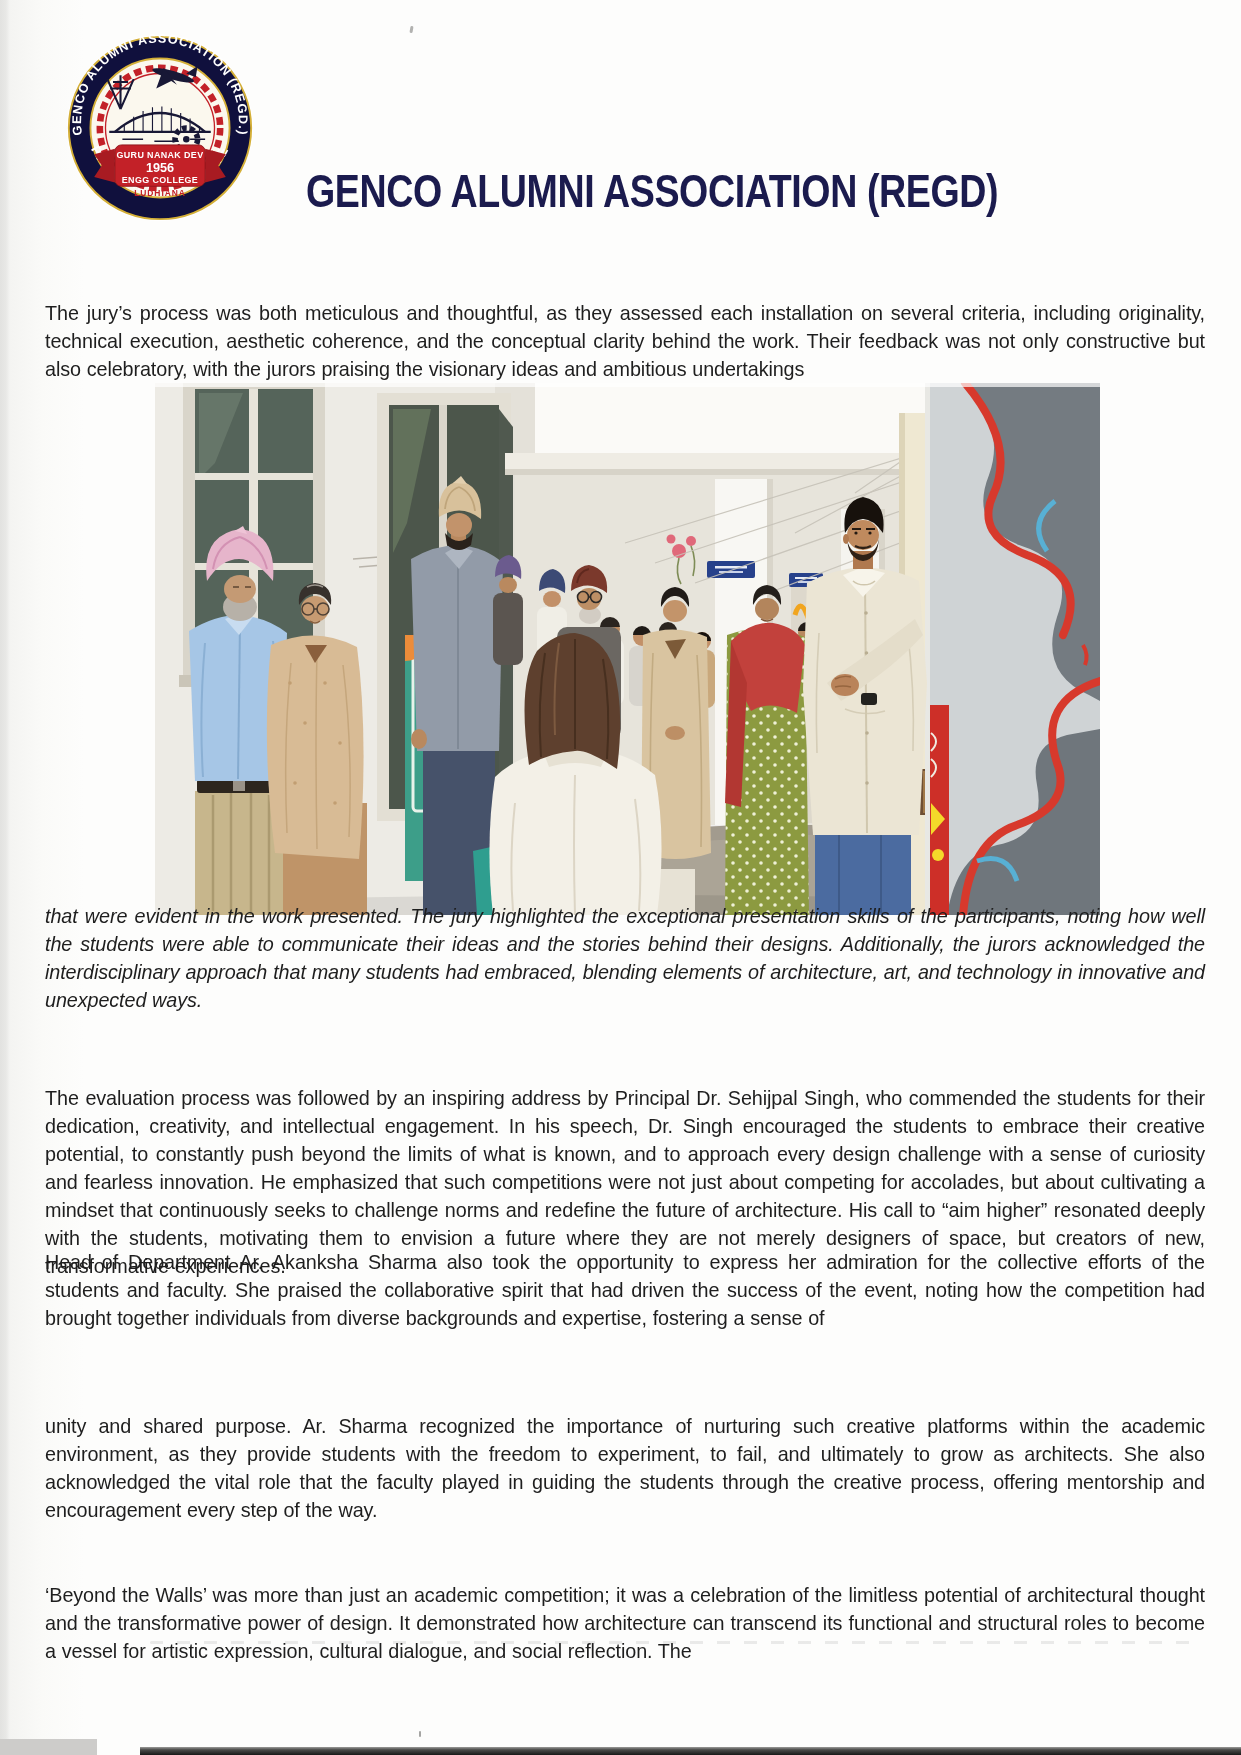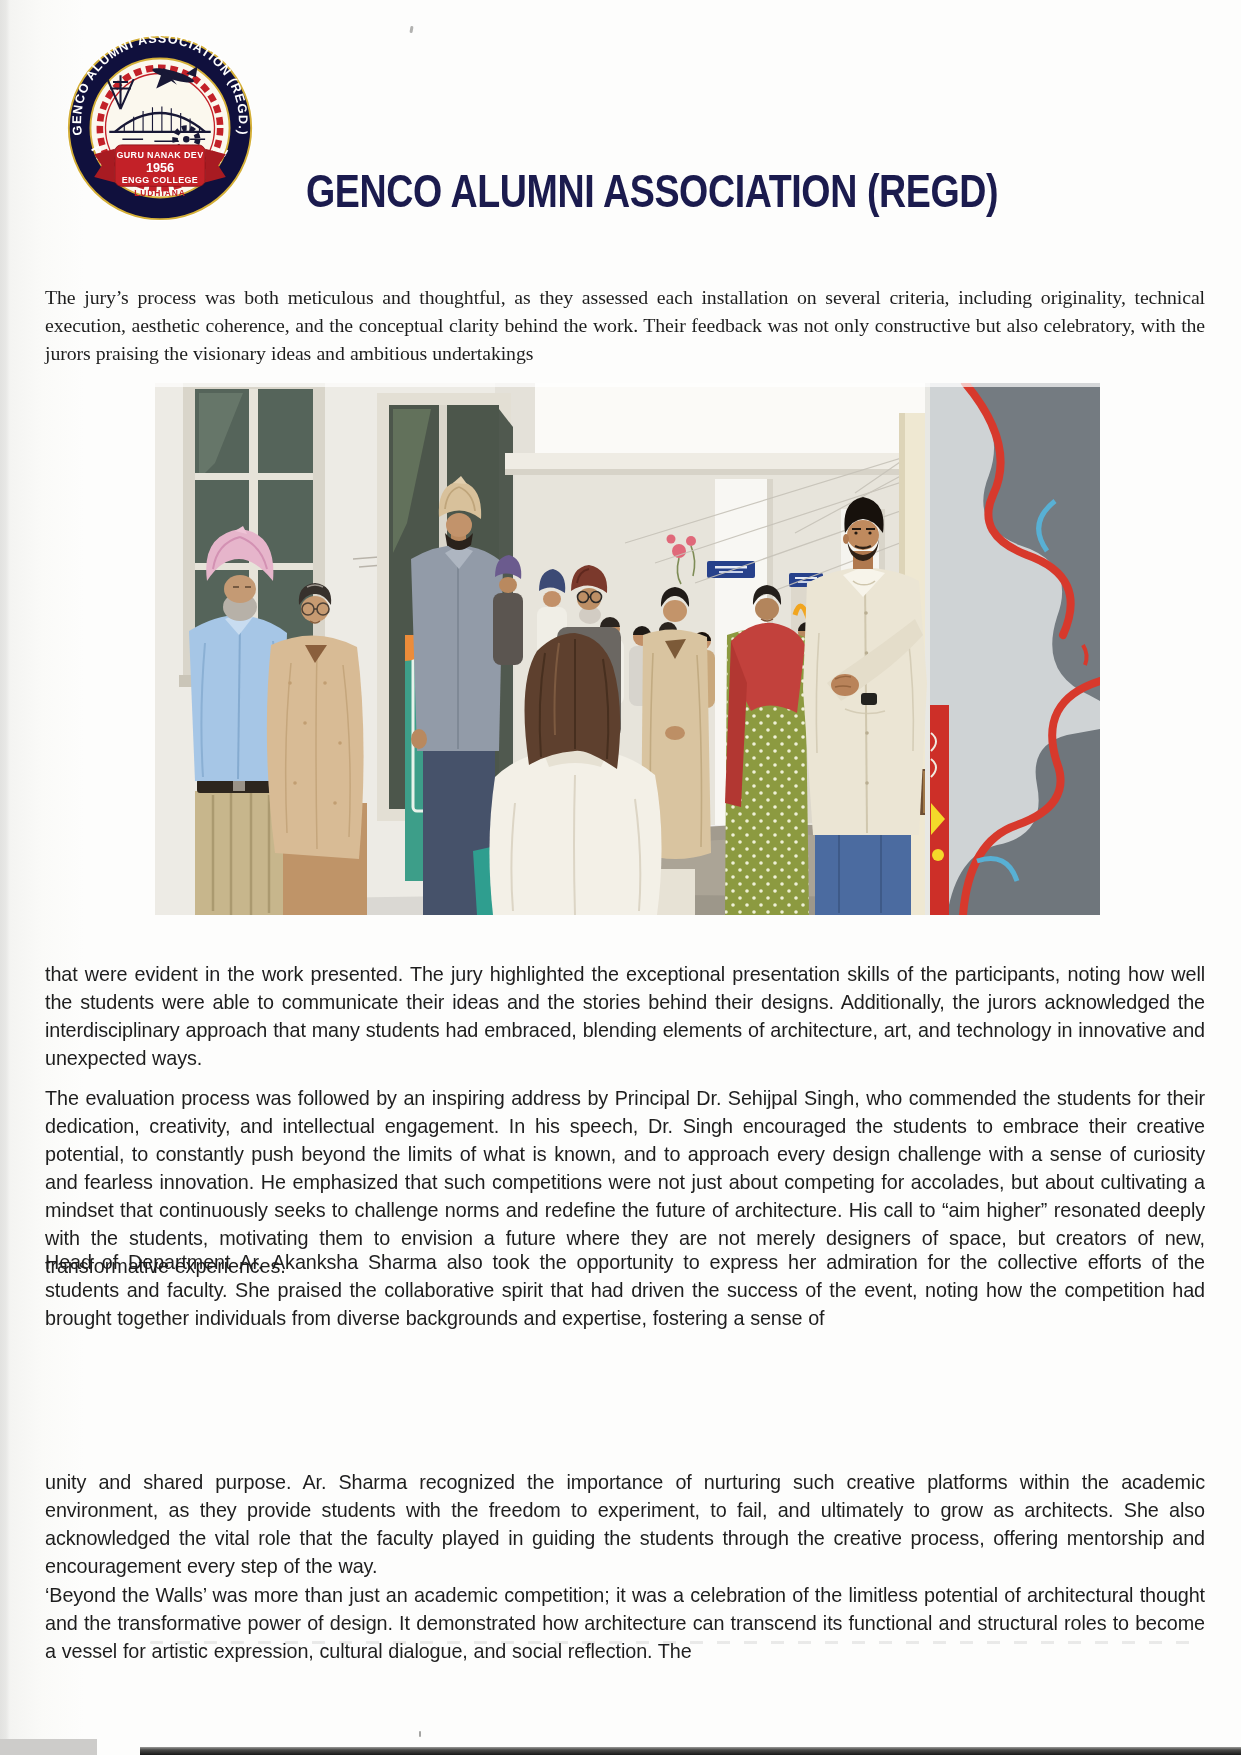--- a/index.html
+++ b/index.html
@@ -23,22 +23,22 @@
     font-size:47px;font-weight:700;color:#1b1b4e;
     letter-spacing:-0.5px;white-space:nowrap;
     transform:scaleX(0.8);transform-origin:0 50%;
   }
   .para{
     position:absolute;left:45px;width:1160px;margin:0;
     font-size:19.8px;line-height:28px;color:#1e1e1e;
     text-align:justify;letter-spacing:-0.1px;word-spacing:0.4px;
   }
   .para .b{font-weight:400;}
-  .p1{top:283px;font-family:Liberation Serif, serif;} .p2{top:960px;} .p3{top:1084px;}
-  .p4{top:1248px;} .p5{top:1468px;} .p6{top:1581px;}
+  .p1{top:299px;} .p2{top:902px;font-style:italic;} .p3{top:1084px;}
+  .p4{top:1248px;} .p5{top:1412px;} .p6{top:1581px;}
   .photo{
     position:absolute;left:155px;top:383px;width:945px;height:532px;margin:0;
     overflow:hidden;background:#efedec;
   }
   .photo svg{display:block;width:945px;height:532px;}
   .ghost-text-line{
     position:absolute;left:150px;top:1641px;width:1050px;height:3px;
     background:repeating-linear-gradient(90deg,rgba(110,110,110,.30) 0 13px,transparent 13px 27px);
     opacity:.45;border-radius:2px;
   }

